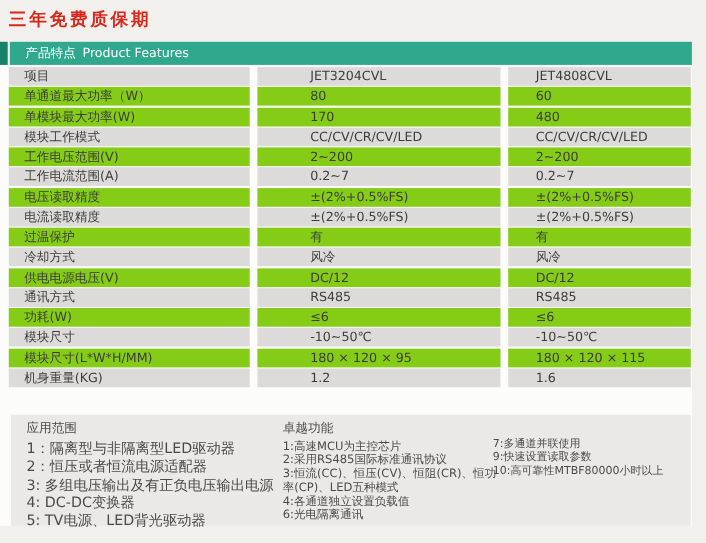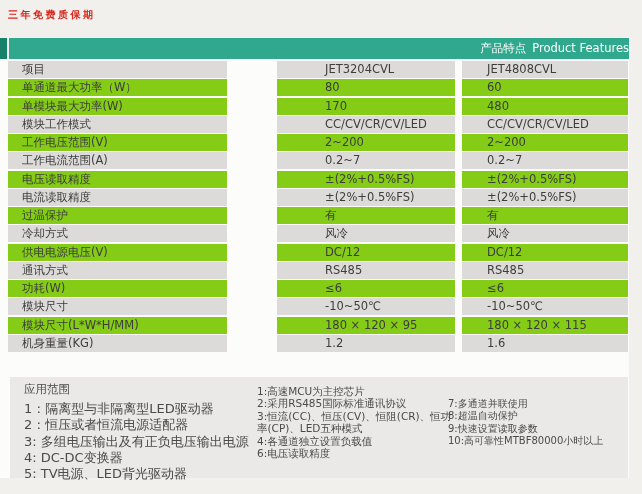--- a/index.html
+++ b/index.html
@@ -5,43 +5,43 @@
   html,body{margin:0;padding:0;}
   body{
     width:642px;height:494px;position:relative;overflow:hidden;
     background:#f2f0ed;
     font-family:"DejaVu Sans","Liberation Sans",sans-serif;
     color:#3d3d3d;
   }
   .backdrop{position:absolute;left:0;top:59px;width:629px;height:419px;background:#fcfcfb;}
   .warranty{
     position:absolute;left:8px;top:8px;
-    color:#d8281c;font-size:10px;font-weight:bold;letter-spacing:2.5px;
+    color:#d8281c;font-size:16px;font-weight:bold;letter-spacing:2.5px;
     white-space:nowrap;
   }
-  .section-bar{position:absolute;left:0;top:38px;width:629px;height:37px;text-align:right;}
+  .section-bar{position:absolute;left:0;top:38px;width:629px;height:37px;}
   .section-bar .accent{position:absolute;left:0;top:0;width:7px;height:21px;background:#17816a;}
   .section-bar .main{
     position:absolute;left:9px;top:0;width:620px;height:21px;background:#30a88d;
     color:#ffffff;font-size:11.5px;line-height:21px;
     padding-left:14px;box-sizing:border-box;white-space:nowrap;
   }
   .section-bar .en{margin-left:6px;}
   .spec-table{position:absolute;left:8px;top:61px;width:620px;}
   .trow{
     display:grid;grid-template-columns:219px 221px 166px;column-gap:7px;
     height:17px;margin-bottom:1.25px;
   }
   .trow .cell{
     font-size:11.5px;line-height:17px;color:#3d3d3d;background:#84cc16;
     overflow:hidden;white-space:nowrap;box-sizing:border-box;
   }
   .trow.dark .cell{background:#dcdbd9;}
   .cell.c1{padding-left:14px;}
-  .cell.c2{padding-left:48px;margin-left:43px;}
+  .cell.c2{padding-left:48px;}
   .cell.c3{padding-left:25px;}
   .panel{position:absolute;top:377px;height:101px;background:#eae9e7;box-sizing:border-box;}
   .panel.apps{left:10px;width:244px;padding:5px 0 0 14px;}
   .panel.funcs{left:253px;width:375px;padding:5px 0 0 4px;}
   .panel-title{font-size:11.5px;color:#4a4a4a;white-space:nowrap;}
   .apps-list{margin-top:4px;}
   .apps-list .line{font-size:13px;line-height:16.3px;color:#4a4a4a;white-space:nowrap;}
   .funcs-left{margin-top:3px;width:200px;}
   .funcs-left .line{font-size:10.5px;line-height:12.4px;color:#4a4a4a;}
   .funcs-right{position:absolute;left:195px;top:21px;width:178px;}
@@ -149,26 +149,26 @@
   <div class="apps-list">
       <div class="line">1：隔离型与非隔离型LED驱动器</div>
       <div class="line">2：恒压或者恒流电源适配器</div>
       <div class="line">3: 多组电压输出及有正负电压输出电源</div>
       <div class="line">4: DC-DC变换器</div>
       <div class="line">5: TV电源、LED背光驱动器</div>
     </div>
 </div>
 
 <div class="panel funcs">
+  <div class="panel-title">卓越功能</div>
   <div class="funcs-left">
       <div class="line">1:高速MCU为主控芯片</div>
       <div class="line">2:采用RS485国际标准通讯协议</div>
       <div class="line">3:恒流(CC)、恒压(CV)、恒阻(CR)、恒功率(CP)、LED五种模式</div>
       <div class="line">4:各通道独立设置负载值</div>
-      <div class="line">6:电压读取精度</div>
+      <div class="line">6:光电隔离通讯</div>
     </div>
   <div class="funcs-right">
       <div class="line">7:多通道并联使用</div>
-      <div class="line">8:超温自动保护</div>
       <div class="line">9:快速设置读取参数</div>
       <div class="line">10:高可靠性MTBF80000小时以上</div>
     </div>
 </div>
 
 </body></html>

